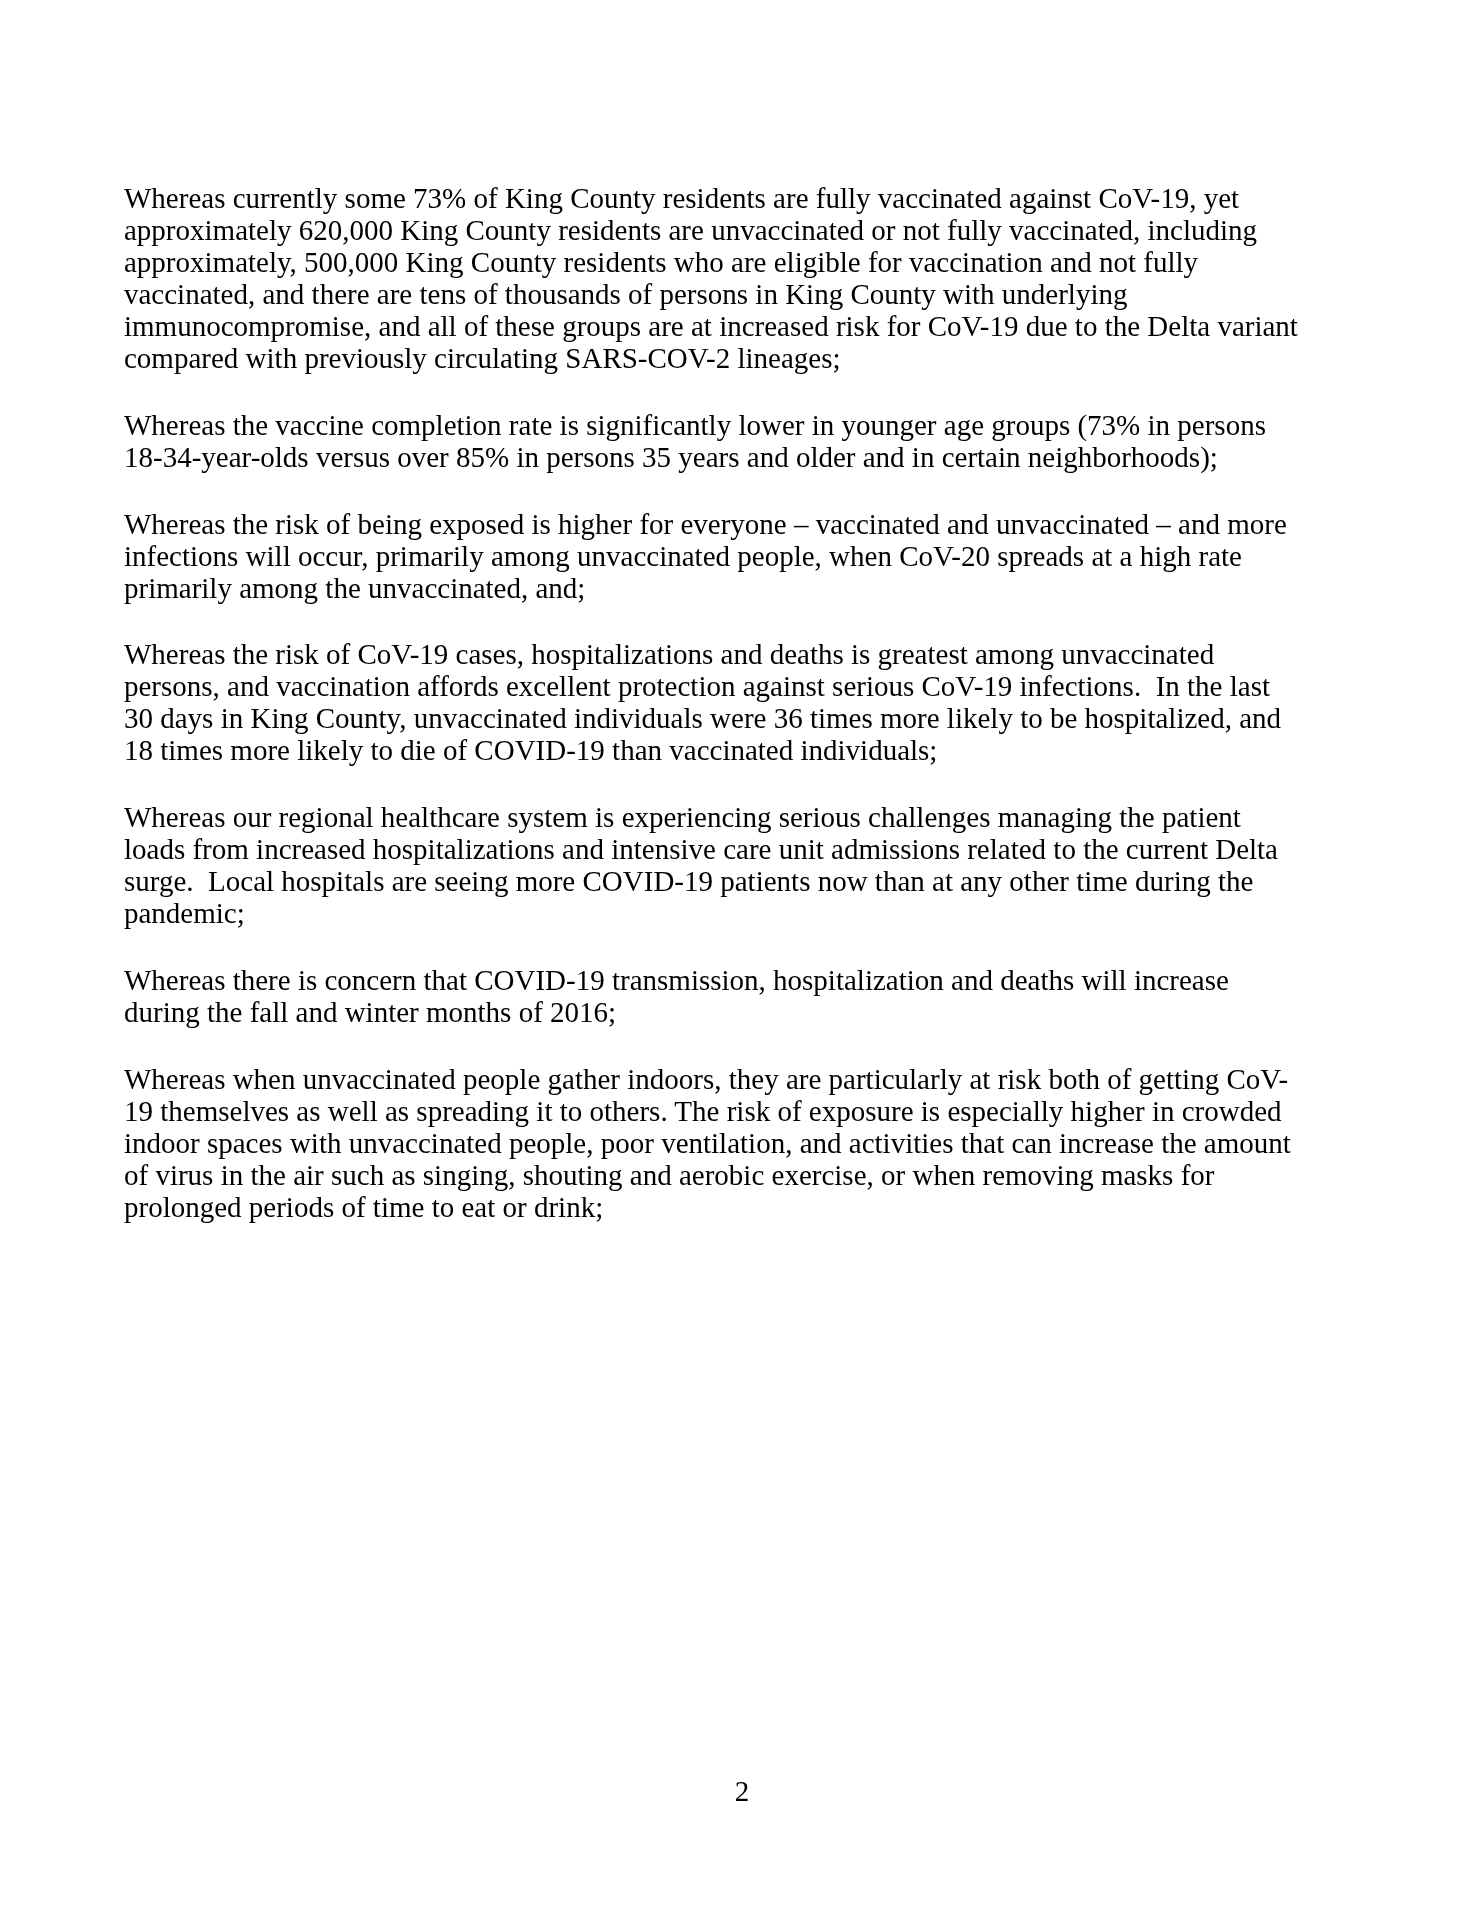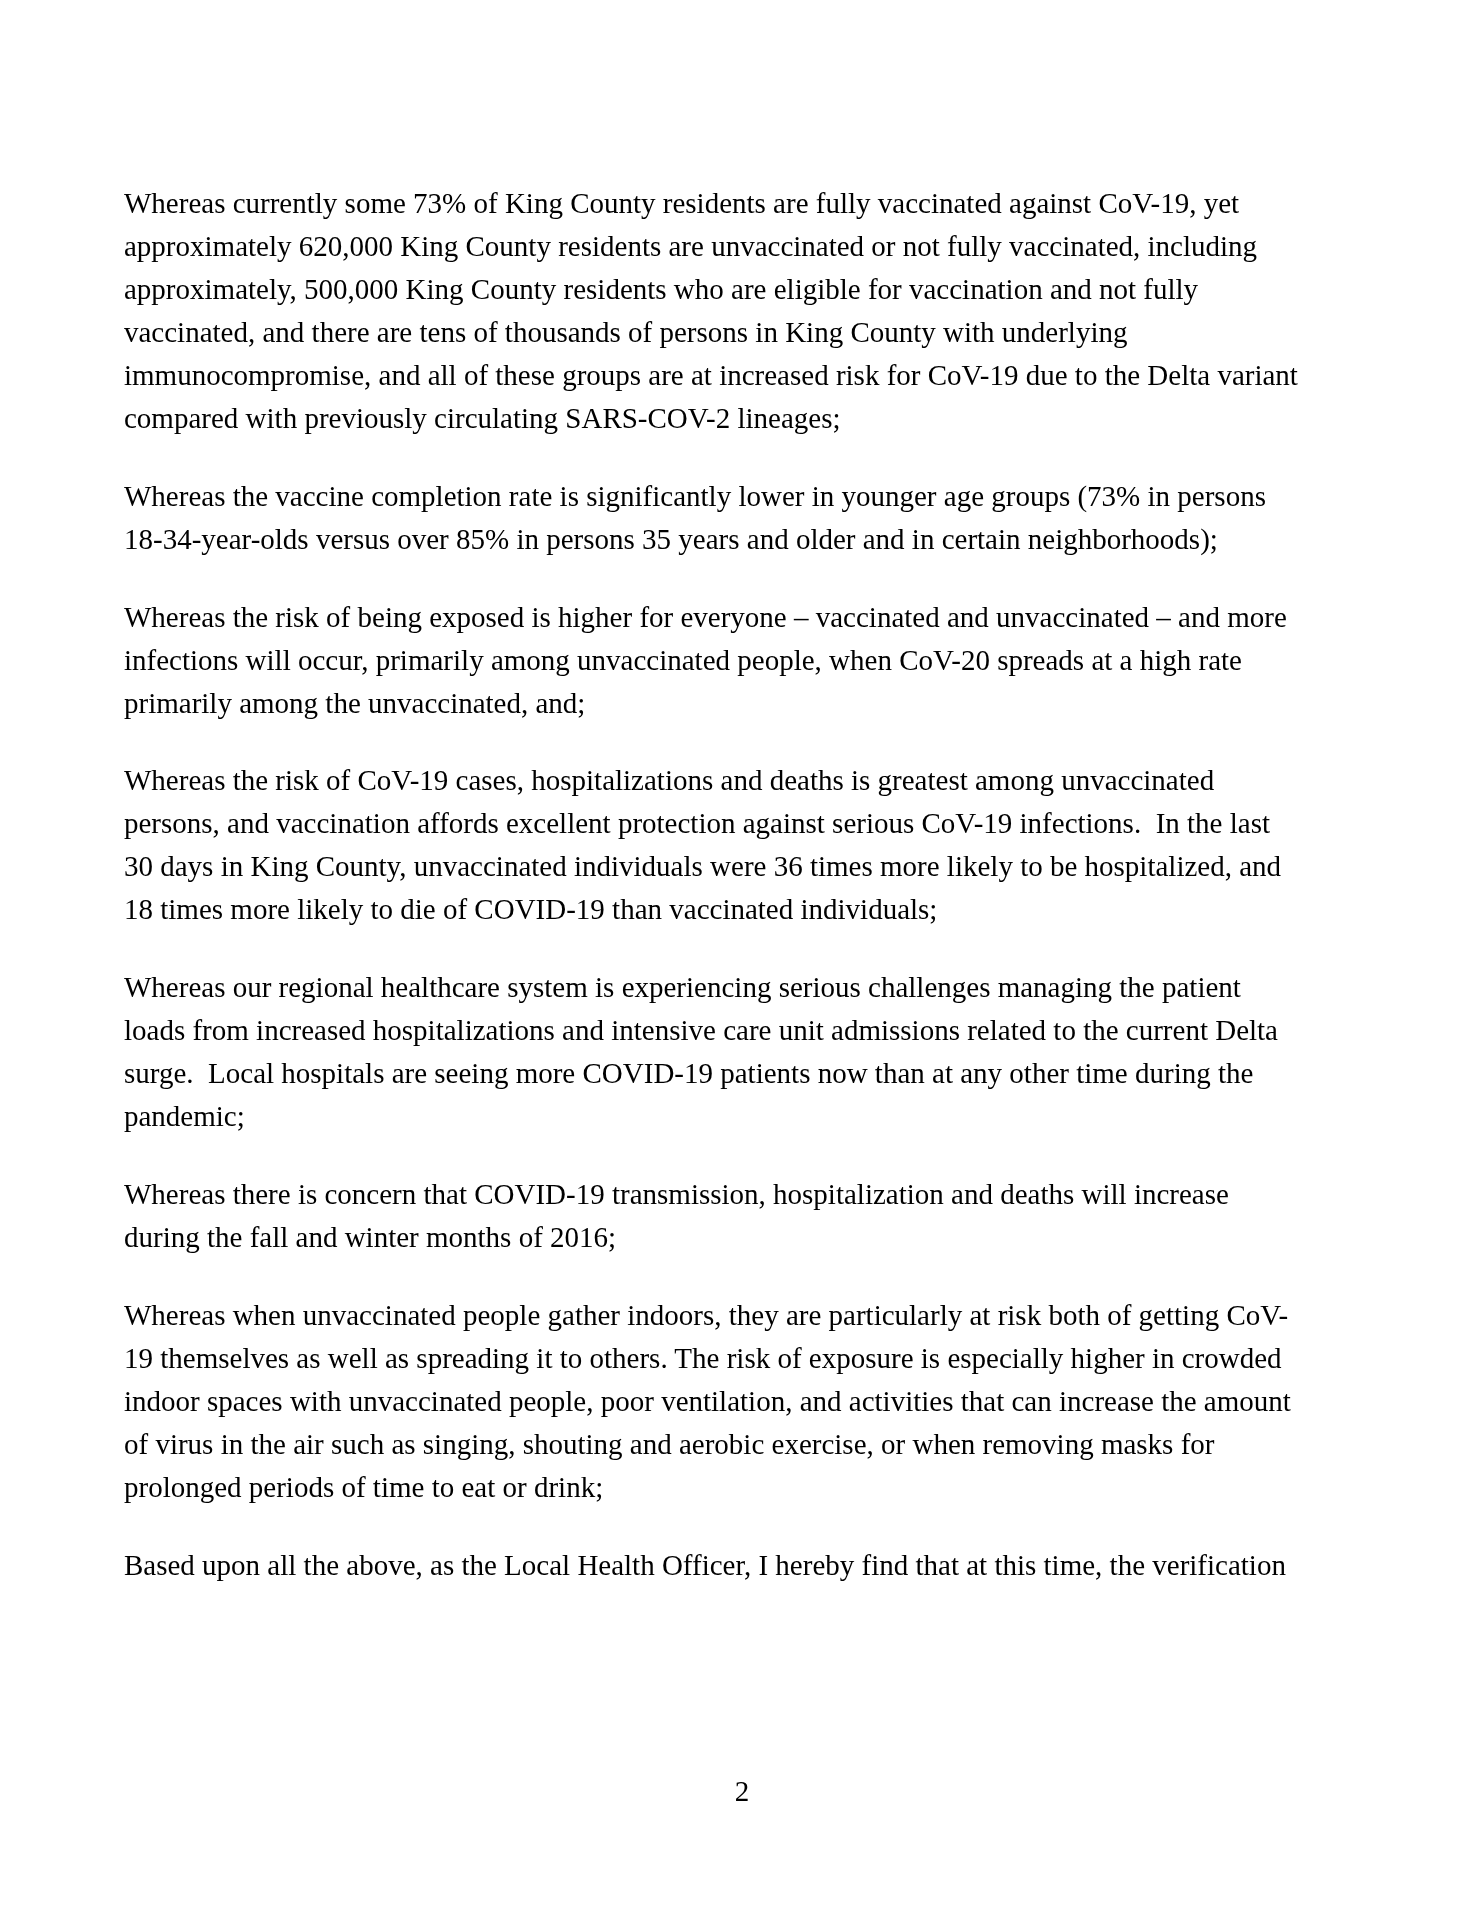--- a/index.html
+++ b/index.html
@@ -22,21 +22,21 @@
   }
   .content {
     position: absolute;
     left: 124px;
     top: 182px;
     width: 1240px;
   }
   .content p {
     margin: 0 0 34.8px 0;
     font-size: 29px;
-    line-height: 43px;
+    line-height: 32px;
     white-space: pre;          
     letter-spacing: 0;
   }
   .footer {
     position: absolute;
     top: 1775px;
     left: 0;
     width: 100%;
     text-align: center;
     font-size: 29px;
@@ -67,19 +67,18 @@
 loads from increased hospitalizations and intensive care unit admissions related to the current Delta
 surge.  Local hospitals are seeing more COVID-19 patients now than at any other time during the
 pandemic;</p>
     <p>Whereas there is concern that COVID-19 transmission, hospitalization and deaths will increase
 during the fall and winter months of 2016;</p>
     <p>Whereas when unvaccinated people gather indoors, they are particularly at risk both of getting CoV-
 19 themselves as well as spreading it to others. The risk of exposure is especially higher in crowded
 indoor spaces with unvaccinated people, poor ventilation, and activities that can increase the amount
 of virus in the air such as singing, shouting and aerobic exercise, or when removing masks for
 prolonged periods of time to eat or drink;</p>
-    <p>Based upon all the above, as the Local Health Officer, I hereby find that at this time, the verification</p>
   </main>
 
   <div class="footer">
     <span>2</span>
   </div>
 </div>
 
 </body></html>

